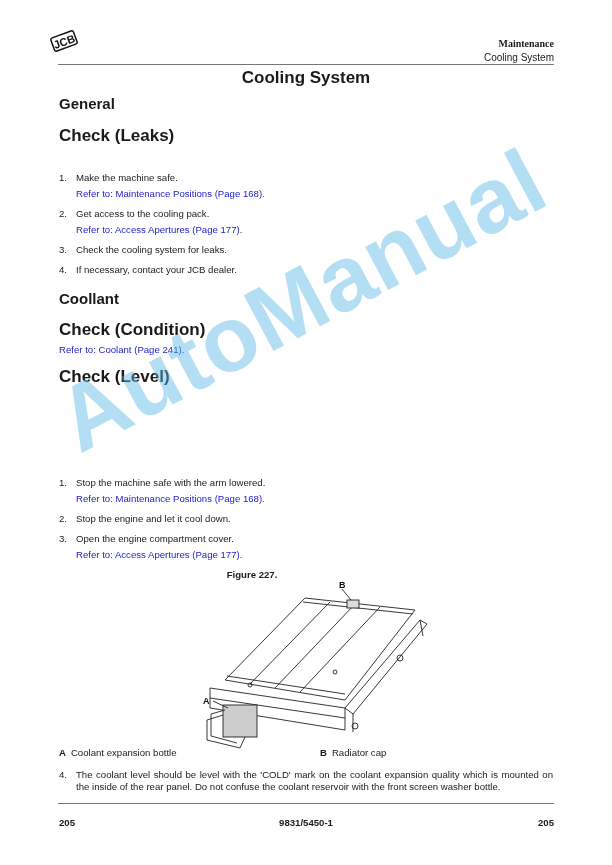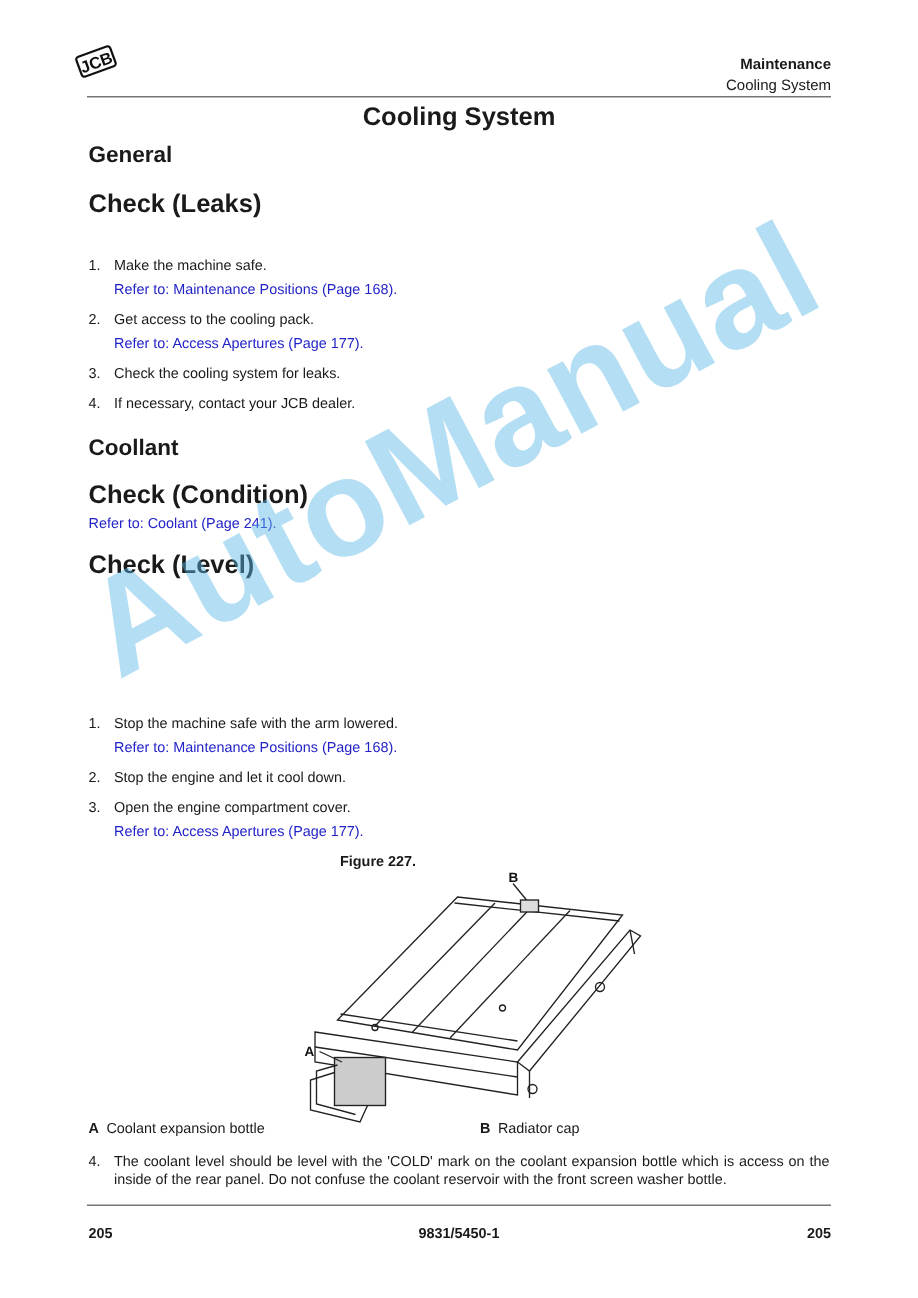--- a/index.html
+++ b/index.html
@@ -1,20 +1,20 @@
 <!DOCTYPE html>
 <html><head>
 <meta charset="utf-8">
 <style>
   html, body { margin:0; padding:0; background:#fff; }
   body { width:612px; height:865px; position:relative; overflow:hidden; font-family:"Liberation Sans", sans-serif; color:#1a1a1a; }
   .page { position:absolute; left:0; top:0; width:612px; height:865px; }
   .logo { position:absolute; left:50px; top:27px; width:28px; height:28px; }
   .hdr-right { position:absolute; right:58px; top:37px; text-align:right; font-size:10px; line-height:14px; }
-  .hdr-right .sec { font-weight:bold; }
+  .hdr-right .sec { font-weight:bold;font-family:Liberation Serif, serif; }
   .rule { position:absolute; left:58px; width:496px; height:1px; background:#777; }
   .title { position:absolute; left:58px; width:496px; top:68px; text-align:center; font-size:17px; font-weight:bold; }
   .h2 { position:absolute; left:59px; font-size:15px; font-weight:bold; }
   .h3 { position:absolute; left:59px; font-size:17px; font-weight:bold; }
   .p { position:absolute; left:59px; width:494px; font-size:9.6px; line-height:12px; text-align:justify; }
   .li { position:absolute; left:59px; width:494px; font-size:9.6px; line-height:12px; }
   .li .num { position:absolute; left:0; }
   .li .txt { position:absolute; left:17px; width:477px; text-align:justify; }
   .link { position:absolute; left:76px; font-size:9.6px; color:#2323c8; }
   .link.flush { left:59px; }
@@ -128,21 +128,21 @@
 
   <div class="legend" style="left:59px">
     <b>A</b><span>Coolant expansion bottle</span>
   </div>
   <div class="legend" style="left:320px">
     <b>B</b><span>Radiator cap</span>
   </div>
 
   <div class="li" style="top:769px">
     <span class="num">4.</span>
-    <span class="txt">The coolant level should be level with the 'COLD' mark on the coolant expansion bottle which is access on the inside of the rear panel. Do not confuse the coolant reservoir with the front screen washer bottle.</span>
+    <span class="txt">The coolant level should be level with the 'COLD' mark on the coolant expansion quality which is mounted on the inside of the rear panel. Do not confuse the coolant reservoir with the front screen washer bottle.</span>
   </div>
 
   <div class="rule" style="top:803px"></div>
   <div class="foot" style="left:59px">205</div>
   <div class="foot" style="left:0;width:612px;text-align:center">9831/5450-1</div>
   <div class="foot" style="right:58px">205</div>
 
   <div class="watermark">AutoManual</div>
 </div>
 

